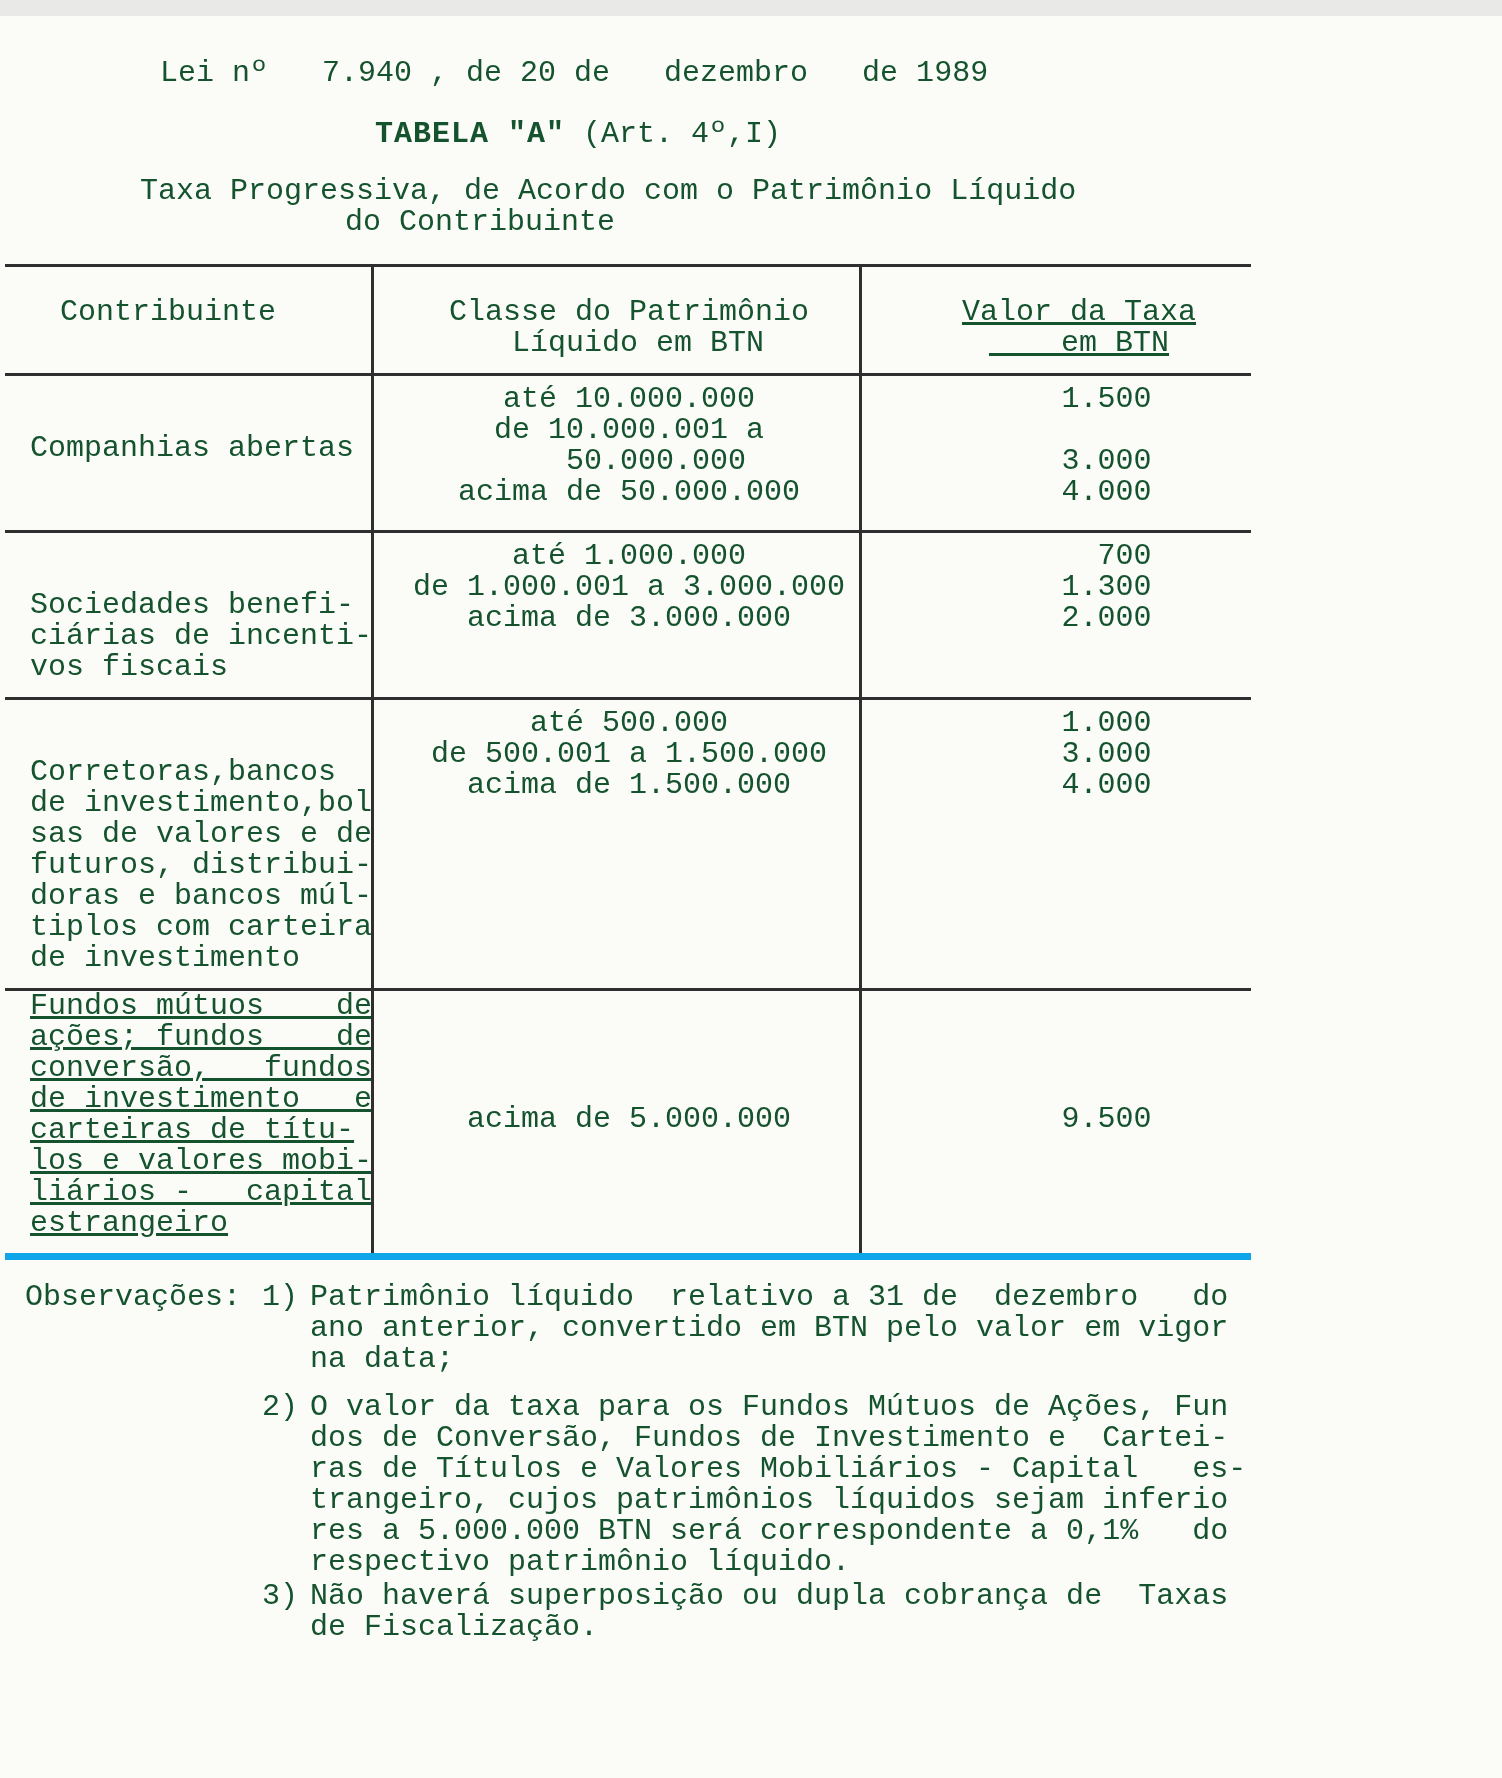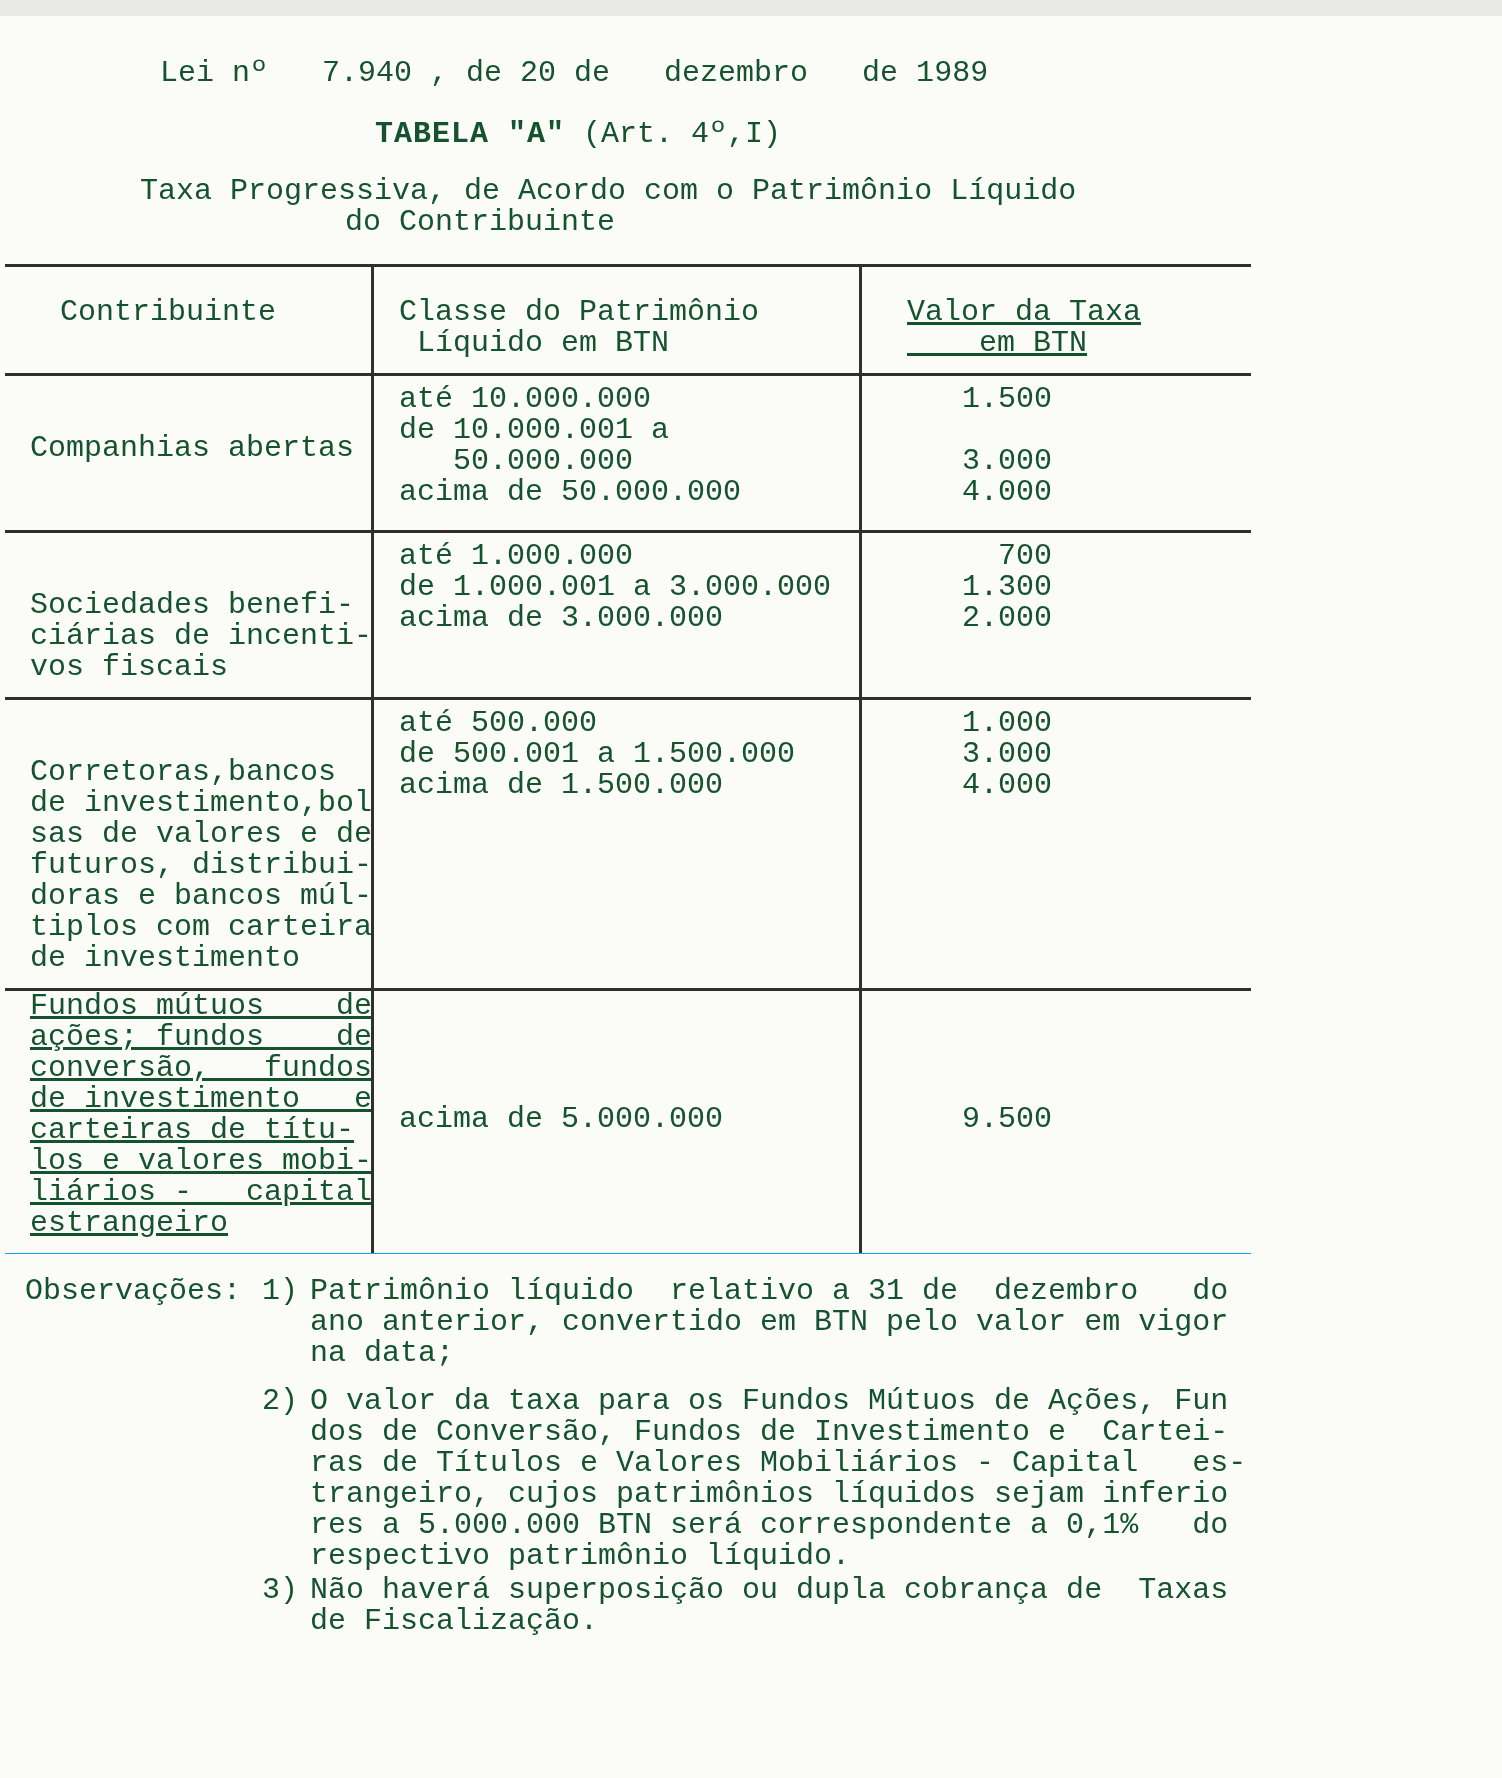--- a/index.html
+++ b/index.html
@@ -20,26 +20,26 @@
   .law-line { margin-left:160px; white-space:pre; }
   .table-title { margin:30px 0 0 375px; white-space:pre; }
   .table-title .b { font-weight:bold; letter-spacing:1px; }
   .subtitle1 { margin:26px 0 0 140px; white-space:pre; }
   .subtitle2 { margin:0 0 0 345px; white-space:pre; }
 
   .doc-table {
     margin:26px 0 0 5px;
     width:1246px;
     border-top:3px solid #2f2f2f;
-    border-bottom:1px solid #0ea5e9;
+    border-bottom:7px solid #0ea5e9;
   }
   .t-row { display:grid; grid-template-columns:366px 488px 392px; }
   .t-row + .t-row { border-top:3px solid #2f2f2f; }
   .cell { white-space:pre; padding:8px 0 14px 25px; box-sizing:border-box; overflow:hidden; }
-  .c2, .c3 { border-left:3px solid #2f2f2f; }
+  .c2, .c3 { border-left:3px solid #2f2f2f;text-align:center; }
   .c3 { padding-left:100px; }
   .th  { padding-top:30px; padding-bottom:14px; }
   .th1 { padding-left:55px; }
   .th3 { padding-left:45px;text-decoration:underline; }
   .skip1 { padding-top:57px; }
   .row1 .cell { padding-bottom:22px; }
   .row4 .c1 { padding-top:0;text-decoration:underline; }
   .v-center { display:grid; align-content:center; }
 
   .obs { margin-top:22px; }

